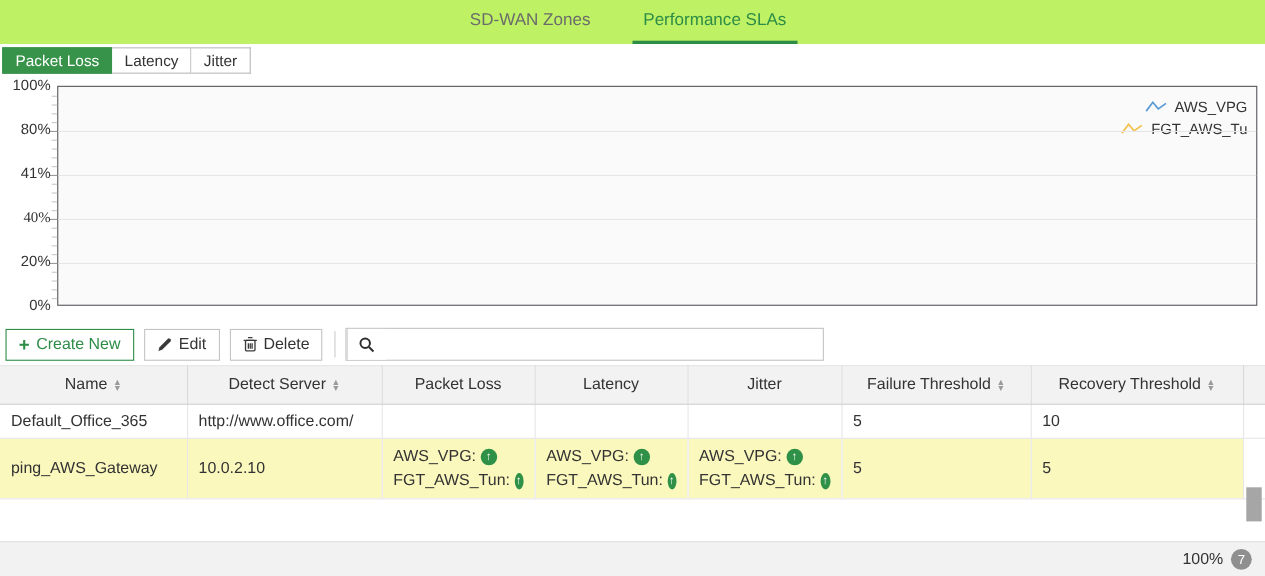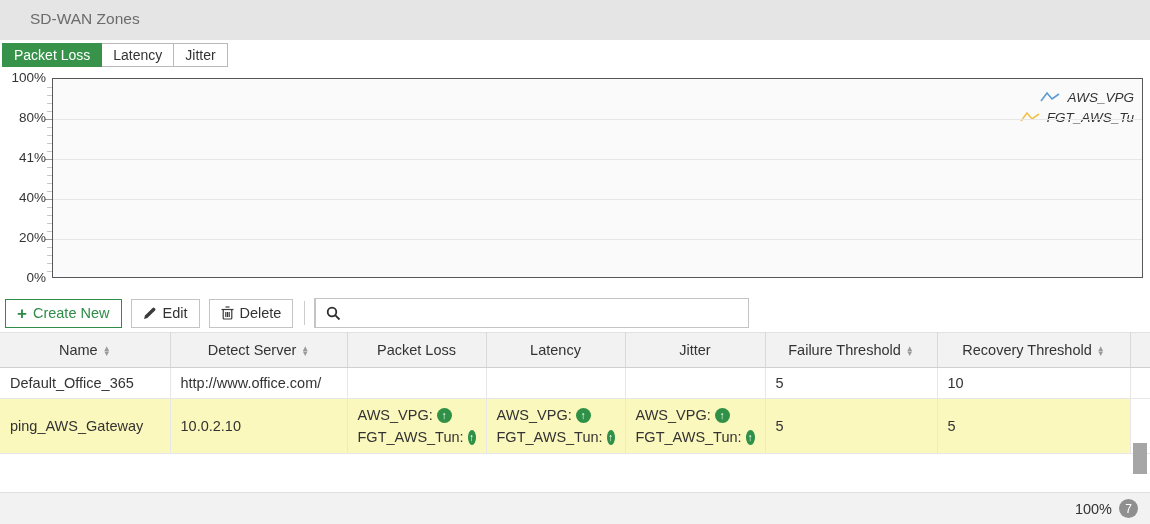--- a/index.html
+++ b/index.html
@@ -1,32 +1,32 @@
 <!DOCTYPE html>
 <html><head>
 <meta charset="utf-8">
 <style>
   * { box-sizing: border-box; margin: 0; padding: 0; }
   html, body { width: 1150px; height: 524px; overflow: hidden; }
   body { font-family: "Liberation Sans", sans-serif; background: #fff; color: #444; position: relative; }
 
   
-  .tabbar { display: flex; align-items: flex-end; padding: 0 0 0 20px; height: 40px; background: #e5e5e5; }
+  .tabbar { display: flex; align-items: flex-end; padding: 0 0 0 20px; height: 40px; background: #bef264; justify-content: center; }
   .tab { font-size: 15.5px; color: #6b6b6b; padding: 9px 10px 9px 10px; margin-right: 28px; border-bottom: 3px solid transparent; cursor: pointer; white-space: nowrap; }
   .tab.active { color: #2d8c46; border-bottom-color: #2d8c46; }
 
   
   .chips { display: flex; margin: 3px 0 0 2px; }
   .chip { font-size: 14px; padding: 3px 11px; background: #fff; color: #333; border: 1px solid #b9b9b9; border-left-width: 0; cursor: pointer; }
   .chip:first-child { border-left-width: 1px; }
   .chip.active { background: #38934a; border-color: #38934a; color: #fff; }
 
   
   .chart { position: relative; margin: 3px 7px 0 0; padding: 8px 0 0 52px; height: 216px; }
-  .plot { position: relative; height: 200px; border: 1px solid #55575a; background: #fafafa; font-style: italic; }
+  .plot { position: relative; height: 200px; border: 1px solid #55575a; background: #fafafa; }
   .gridline { position: absolute; left: 0; right: 0; height: 1px; background: #e6e6e6; }
   .tick { position: absolute; height: 1px; background: #c8c8c8; }
   .ylabel { position: absolute; width: 46px; text-align: right; font-size: 13.5px; color: #333; line-height: 14px; }
   .legend { position: absolute; top: 8px; right: 8px; }
   .legend-row { display: flex; align-items: center; gap: 7px; height: 20px; justify-content: flex-end; }
   .legend-row span { font-size: 13.5px; color: #333; white-space: nowrap; }
 
   
   .toolbar { display: flex; align-items: center; margin: 12px 0 0 5px; height: 30px; }
   .btn { display: inline-flex; align-items: center; gap: 6px; height: 29px; padding: 0 11px; background: #fff; border: 1px solid #c4c4c4; font-size: 14.5px; color: #333; margin-right: 9px; cursor: pointer; font-family: inherit; }
@@ -60,20 +60,21 @@
 
   svg { display: block; }
 </style>
 </head>
 <body>
 
 <div class="app">
 
   <div class="tabbar">
       <div class="tab">SD-WAN Zones</div>
+      <div class="tab active">Performance SLAs</div>
     </div>
 
   <div class="chips">
       <div class="chip active">Packet Loss</div>
       <div class="chip">Latency</div>
       <div class="chip">Jitter</div>
     </div>
 
   <div class="chart">
     <div class="plot">
@@ -120,21 +121,21 @@
         <div class="tick" style="top: 152px; left: -6px; width: 5px;"></div>
         <div class="tick" style="top: 160px; left: -8px; width: 7px; background: rgb(154, 154, 154);"></div>
         <div class="tick" style="top: 168px; left: -6px; width: 5px;"></div>
         <div class="tick" style="top: 176px; left: -6px; width: 5px;"></div>
         <div class="tick" style="top: 184px; left: -6px; width: 5px;"></div>
         <div class="tick" style="top: 192px; left: -6px; width: 5px;"></div>
       </div>
   <div class="ylabel" style="top: 1px; left: 0px;">100%</div>
       <div class="ylabel" style="top: 41px; left: 0px;">80%</div>
       <div class="ylabel" style="top: 81px; left: 0px;">41%</div>
-      <div class="ylabel" style="top: 121px; left: 0px;">40%</div>
+      <div class="ylabel" style="top: 121px; left: 0px; font-family: Liberation Serif, serif;">40%</div>
       <div class="ylabel" style="top: 161px; left: 0px;">20%</div>
       <div class="ylabel" style="top: 201px; left: 0px;">0%</div>
     </div>
 
   <div class="toolbar">
     <button class="btn green">
       <span class="plus">+</span>
         <span>Create New</span>
     </button>
     <button class="btn">

